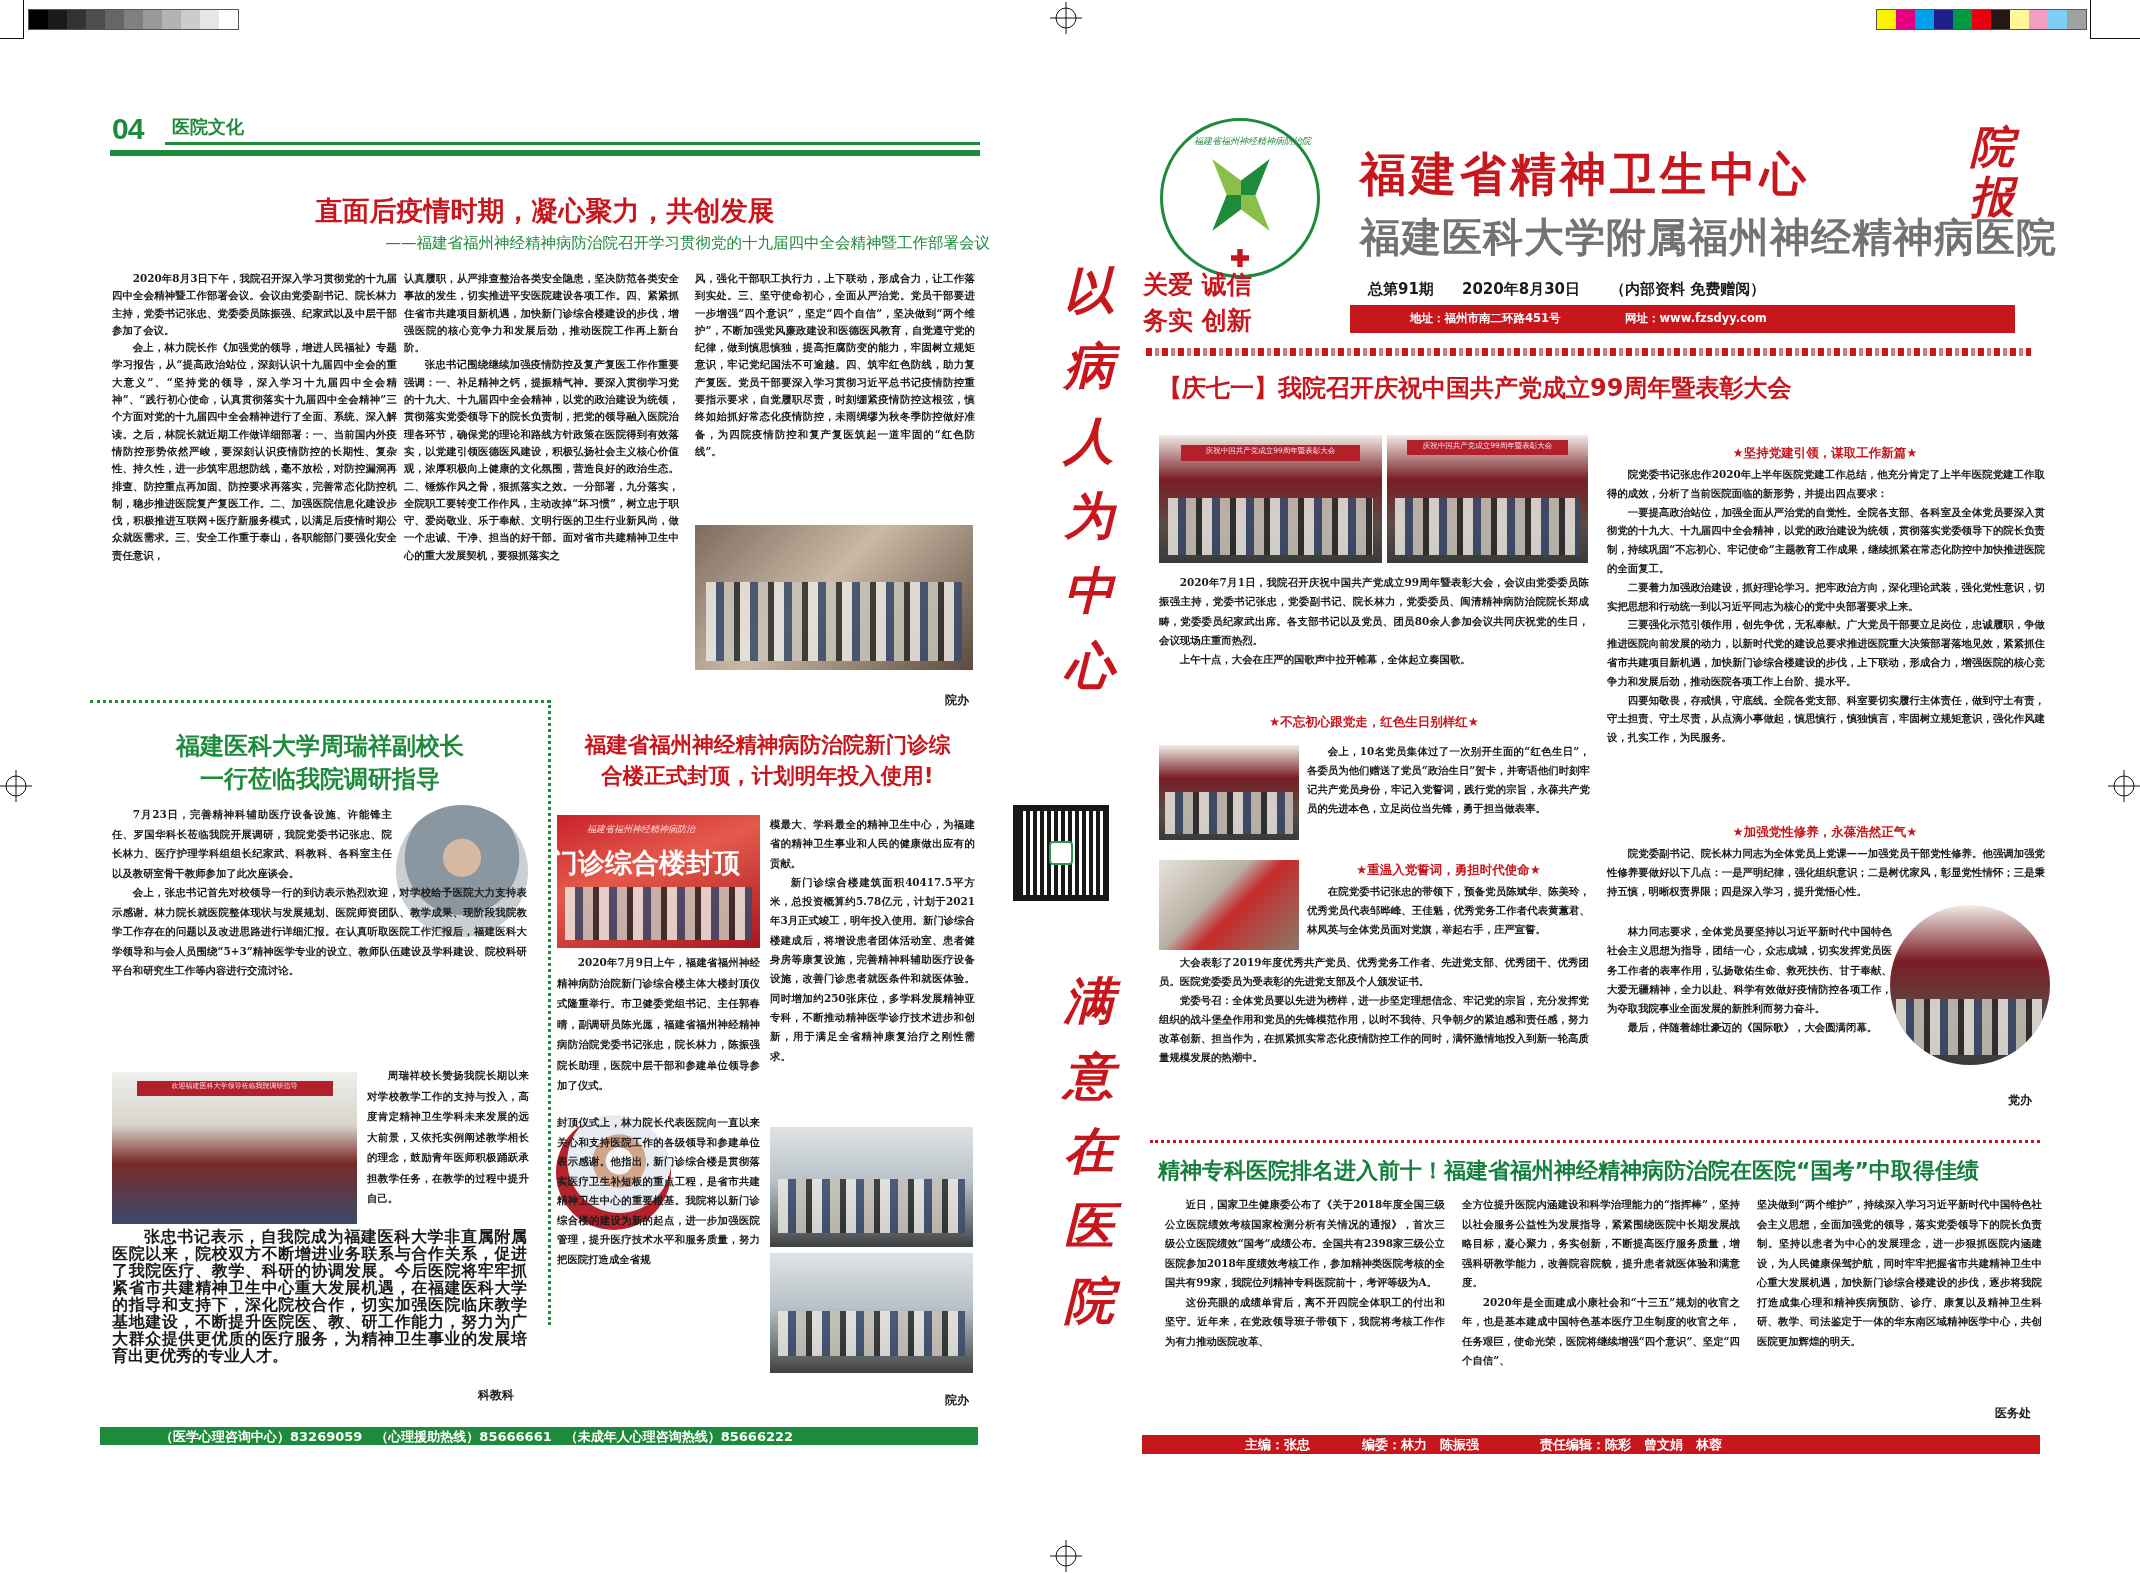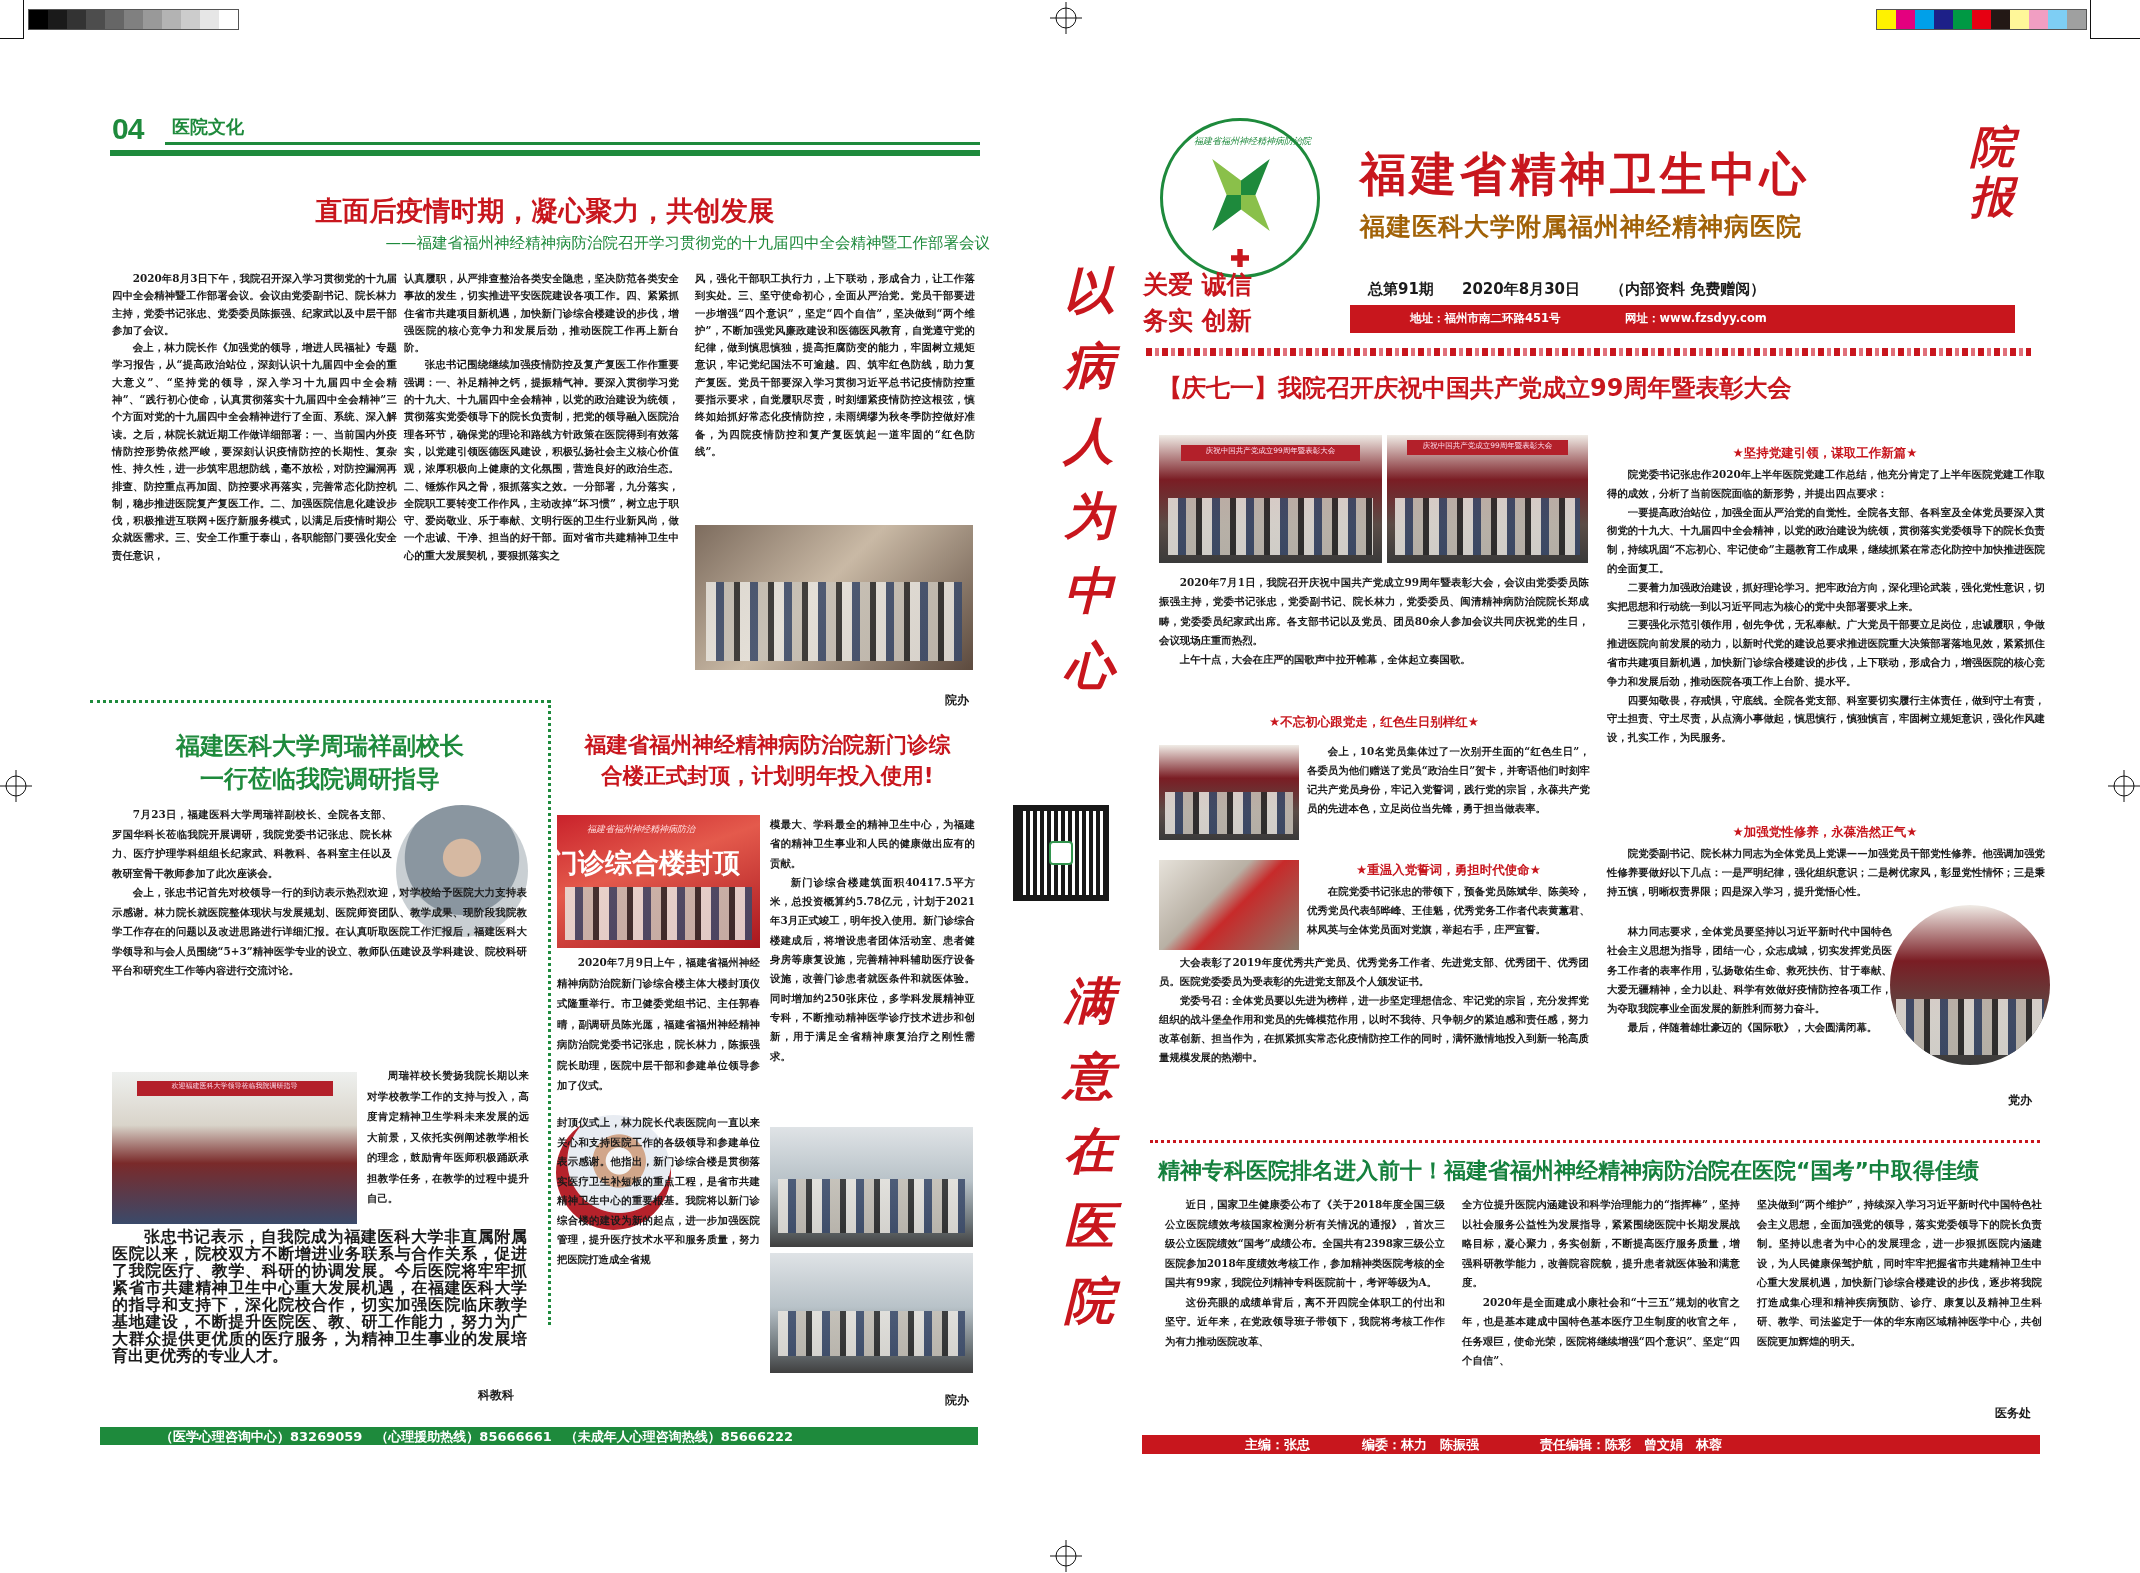--- a/index.html
+++ b/index.html
@@ -101,21 +101,21 @@
 </div>
 <div class="byline" style="left:945px;top:692px">院办</div>
 
 <div class="abs" style="left:90px;top:700px;width:460px;height:0;border-top:3px dotted #1e8a3c"></div>
 <div class="abs" style="left:548px;top:700px;width:0;height:625px;border-left:3px dotted #1e8a3c"></div>
 
 <div class="abs" style="left:100px;top:730px;width:440px;text-align:center;font-size:24px;font-weight:bold;color:#1e8a3c">福建医科大学周瑞祥副校长</div>
 <div class="abs" style="left:100px;top:763px;width:440px;text-align:center;font-size:24px;font-weight:bold;color:#1e8a3c">一行莅临我院调研指导</div>
 <div class="photo round" style="left:396px;top:805px;width:132px;height:132px;background:radial-gradient(circle at 50% 40%,#d6b9a2 0 18%,#8a96a0 19% 55%,#c9cfd3 56%)"></div>
 <div class="abs body-text" style="left:112px;top:805px;width:415px;font-size:10.4px;line-height:19.5px">
-  <p style="margin-right:135px">7月23日，福建医科大学周瑞祥副校长、全院各支部、罗国华科长莅临我院开展调研，我院党委书记张忠、院长林力、医疗护理学科组组长纪家武、科教科、各科室主任以及教研室骨干教师参加了此次座谈会。</p>
+  <p style="margin-right:135px">7月23日，完善精神科辅助医疗设备设施、许能锋主任、罗国华科长莅临我院开展调研，我院党委书记张忠、院长林力、医疗护理学科组组长纪家武、科教科、各科室主任以及教研室骨干教师参加了此次座谈会。</p>
   <p>会上，张忠书记首先对校领导一行的到访表示热烈欢迎，对学校给予医院大力支持表示感谢。林力院长就医院整体现状与发展规划、医院师资团队、教学成果、现阶段我院教学工作存在的问题以及改进思路进行详细汇报。在认真听取医院工作汇报后，福建医科大学领导和与会人员围绕“5+3”精神医学专业的设立、教师队伍建设及学科建设、院校科研平台和研究生工作等内容进行交流讨论。</p>
 </div>
 <div class="photo" style="left:112px;top:1072px;width:245px;height:152px;background:linear-gradient(180deg,#eef0ee 0%,#d9d4ca 35%,#7a2a2a 60%,#3a4a6a 100%)">
   <div class="banner" style="top:6%;height:10%;font-size:7px;line-height:11px">欢迎福建医科大学领导莅临我院调研指导</div>
 </div>
 <div class="abs body-text" style="left:367px;top:1065px;width:162px;font-size:10.4px;line-height:20.5px">
   <p>周瑞祥校长赞扬我院长期以来对学校教学工作的支持与投入，高度肯定精神卫生学科未来发展的远大前景，又依托实例阐述教学相长的理念，鼓励青年医师积极踊跃承担教学任务，在教学的过程中提升自己。</p>
 </div>
 <div class="abs body-text" style="left:112px;top:1228px;width:415px;font-size:16px;line-height:17px">
   <p>张忠书记表示，自我院成为福建医科大学非直属附属医院以来，院校双方不断增进业务联系与合作关系，促进了我院医疗、教学、科研的协调发展。今后医院将牢牢抓紧省市共建精神卫生中心重大发展机遇，在福建医科大学的指导和支持下，深化院校合作，切实加强医院临床教学基地建设，不断提升医院医、教、研工作能力，努力为广大群众提供更优质的医疗服务，为精神卫生事业的发展培育出更优秀的专业人才。</p>
@@ -170,21 +170,21 @@
     <div class="calli" style="top: 1190px;">医</div>
     <div class="calli" style="top: 1265px;">院</div>
   </div>
 
 <div class="abs" style="left:1160px;top:118px;width:160px;height:160px;border:3px solid #1e8a3c;border-radius:50%;background:#fff">
   <div class="abs" style="left:42px;top:38px;width:72px;height:72px;background:conic-gradient(#1e8a3c 0 25%,#8ac04a 0 50%,#1e8a3c 0 75%,#8ac04a 0);clip-path:polygon(10% 0,50% 30%,90% 0,70% 50%,90% 100%,50% 70%,10% 100%,30% 50%)"></div>
   <div class="abs" style="left:68px;top:128px;width:18px;height:18px;background:#c8161d;clip-path:polygon(35% 0,65% 0,65% 35%,100% 35%,100% 65%,65% 65%,65% 100%,35% 100%,35% 65%,0 65%,0 35%,35% 35%)"></div>
   <div class="abs" style="left:8px;top:14px;width:140px;text-align:right;font-size:9px;color:#1e8a3c;font-style:italic">福建省福州神经精神病防治院</div>
 </div>
 <div class="abs" style="left:1360px;top:144px;font-size:46px;font-weight:bold;color:#c8161d;letter-spacing:4px;font-family:'DejaVu Serif',serif;white-space:nowrap">福建省精神卫生中心</div>
-<div class="abs" style="left:1360px;top:210px;font-size:25px;font-weight:bold;color:#a16207;font-family:Liberation Mono, monospace;white-space:nowrap;letter-spacing:1px">福建医科大学附属福州神经精神病医院</div>
+<div class="abs" style="left:1360px;top:210px;font-size:40px;font-weight:bold;color:#737373;font-family:Liberation Mono, monospace;white-space:nowrap;letter-spacing:1px">福建医科大学附属福州神经精神病医院</div>
 <div class="abs" style="left:1970px;top:122px;width:40px;font-size:44px;line-height:50px;font-weight:bold;color:#c8161d;font-style:italic;font-family:'DejaVu Serif',serif">院报</div>
 <div class="abs" style="left:1143px;top:268px;font-size:25px;font-weight:bold;color:#c8161d;white-space:pre">关爱 诚信</div>
 <div class="abs" style="left:1143px;top:304px;font-size:25px;font-weight:bold;color:#c8161d;white-space:pre">务实 创新</div>
 <div class="abs" style="left:1368px;top:280px;font-size:15px;font-weight:bold">总第91期</div>
 <div class="abs" style="left:1462px;top:280px;font-size:15px;font-weight:bold">2020年8月30日</div>
 <div class="abs" style="left:1610px;top:280px;font-size:15px;font-weight:bold">（内部资料 免费赠阅）</div>
 <div class="abs" style="left:1350px;top:305px;width:665px;height:28px;background:#c8161d"></div>
 <div class="abs" style="left:1410px;top:311px;font-size:11.5px;color:#fff;font-weight:bold">地址：福州市南二环路451号</div>
 <div class="abs" style="left:1625px;top:311px;font-size:11.5px;color:#fff;font-weight:bold">网址：www.fzsdyy.com</div>
 <div class="abs" style="left:1146px;top:348px;width:885px;height:8px;background:repeating-linear-gradient(90deg,#c8161d 0 6px,#fff 6px 9px,#e0707a 9px 13px,#fff 13px 16px)"></div>

